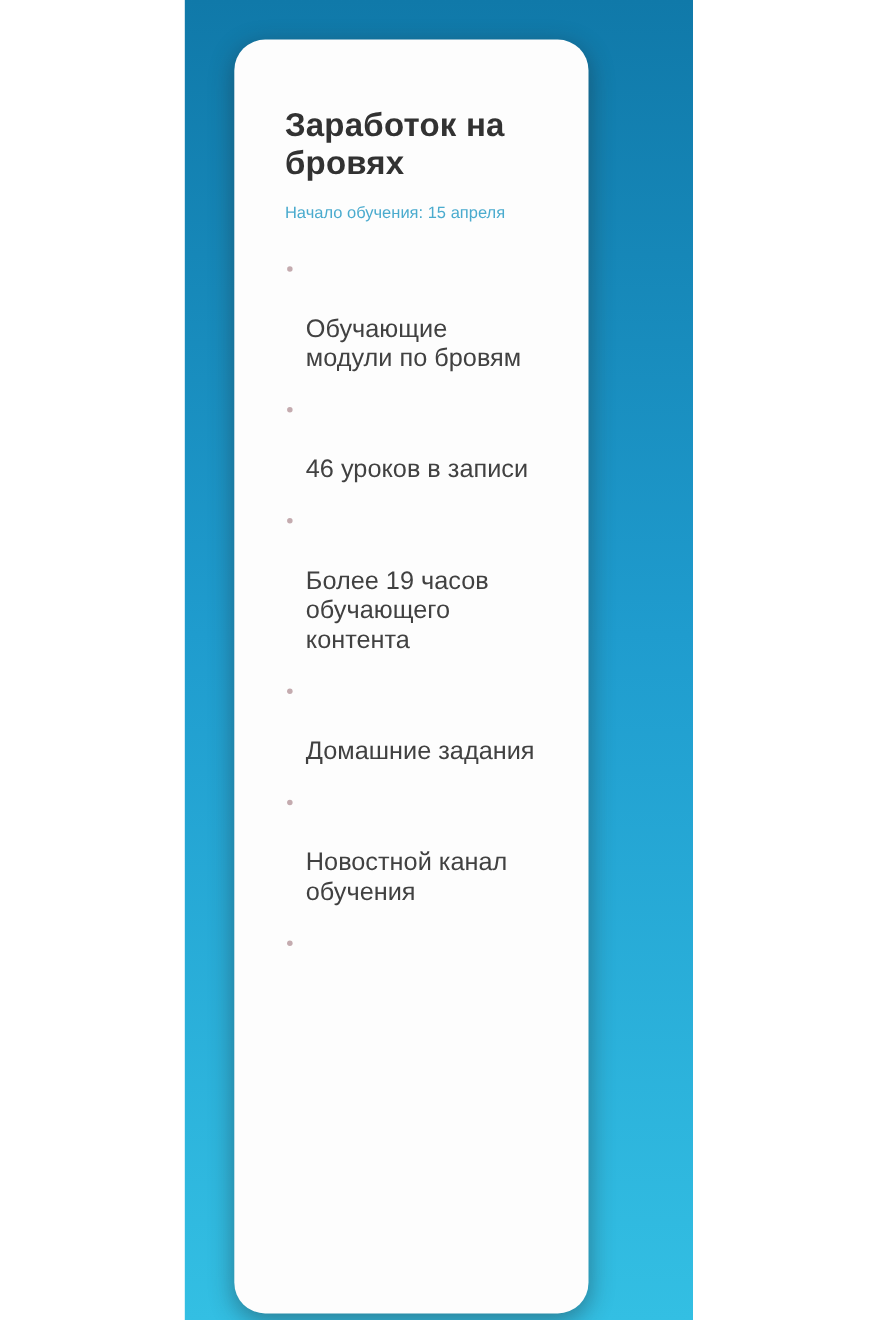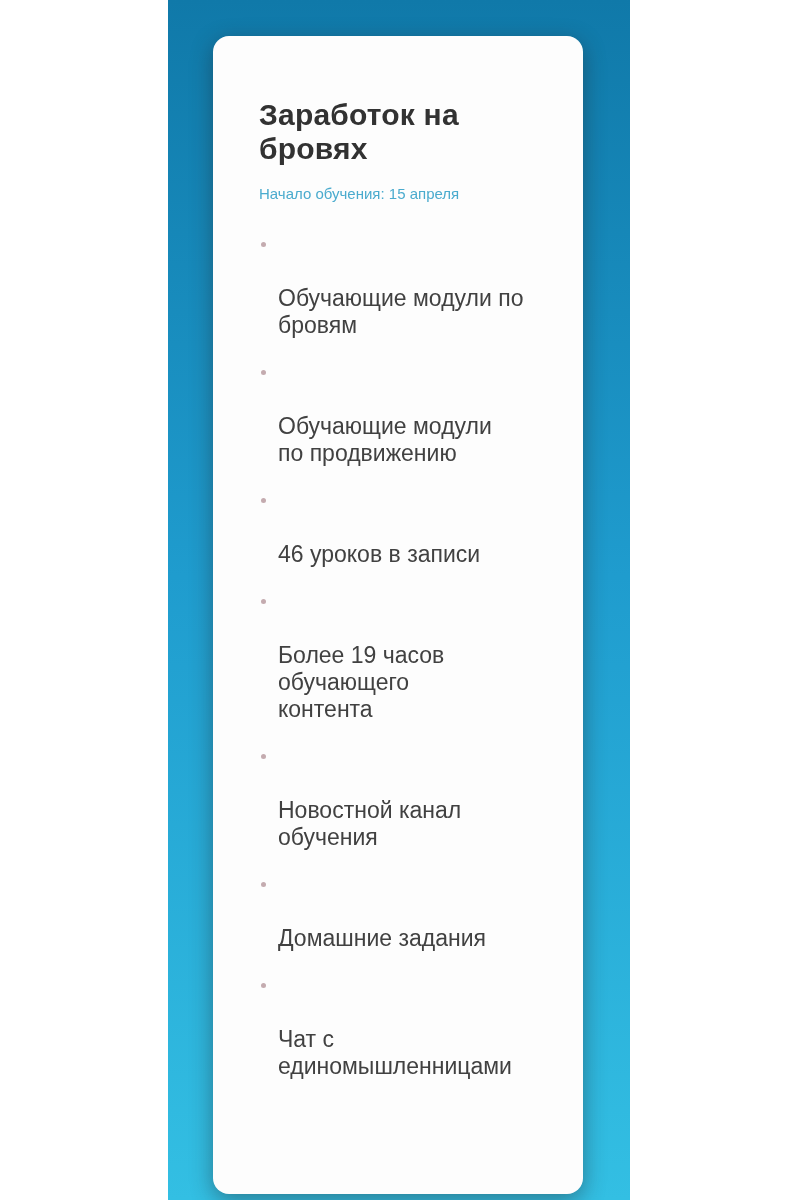--- a/index.html
+++ b/index.html
@@ -19,24 +19,24 @@
     left: 168px;
     top: 0;
     width: 462px;
     height: 1200px;
     background: linear-gradient(180deg, #1079a9 0%, #1f9cce 48%, #33bfe3 100%);
   }
   .card {
     position: absolute;
     left: 213px;
     top: 36px;
-    width: 370px;
+    width: 322px;
     height: 1158px;
     background: #fdfdfd;
-    border-radius: 16px;
+    border-radius: 28px;
     box-shadow: 0 6px 22px rgba(30, 40, 45, 0.45);
     box-sizing: border-box;
     padding: 62px 45px 0 46px;
   }
   .card-title {
     margin: 0;
     font-size: 30px;
     line-height: 34px;
     font-weight: 700;
     color: #323232;
@@ -90,47 +90,41 @@
 
   <p class="start-date">Начало обучения: 15 апреля</p>
 
   <ul class="feature-list">
 
       <li class="feature-item">
         <span class="bullet"></span>
         <span>Обучающие модули по бровям</span>
       </li>
 
-      <li class="feature-item">
-        <span class="bullet"></span>
-        <span>Обучающие модули
-по продвижению</span>
-      </li>
 
       <li class="feature-item">
         <span class="bullet"></span>
         <span>46 уроков в записи</span>
       </li>
 
       <li class="feature-item">
         <span class="bullet"></span>
         <span>Более 19 часов обучающего
 контента</span>
       </li>
 
       <li class="feature-item">
         <span class="bullet"></span>
+        <span>Домашние задания</span>
+      </li>
+
+      <li class="feature-item">
+        <span class="bullet"></span>
         <span>Новостной канал обучения</span>
       </li>
 
       <li class="feature-item">
         <span class="bullet"></span>
-        <span>Домашние задания</span>
-      </li>
-
-      <li class="feature-item">
-        <span class="bullet"></span>
-        <span>Чат с единомышленницами</span>
       </li>
 
     </ul>
 
 </div>
 
 </body></html>

